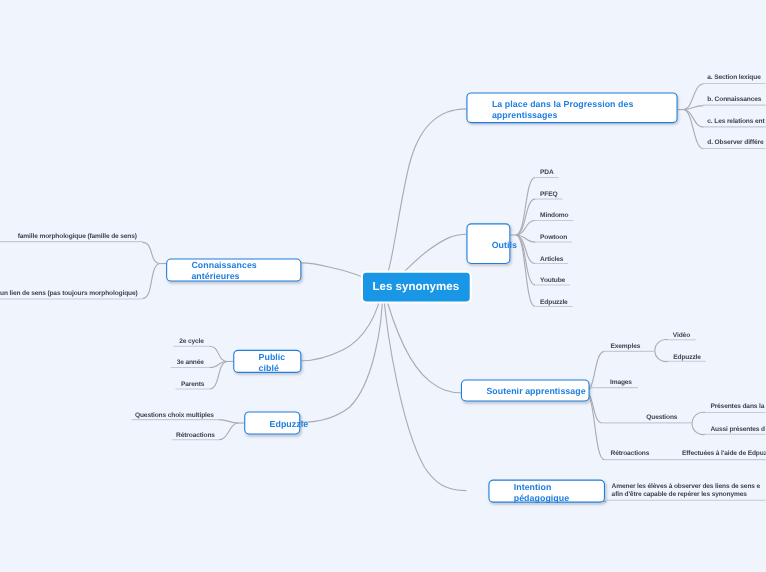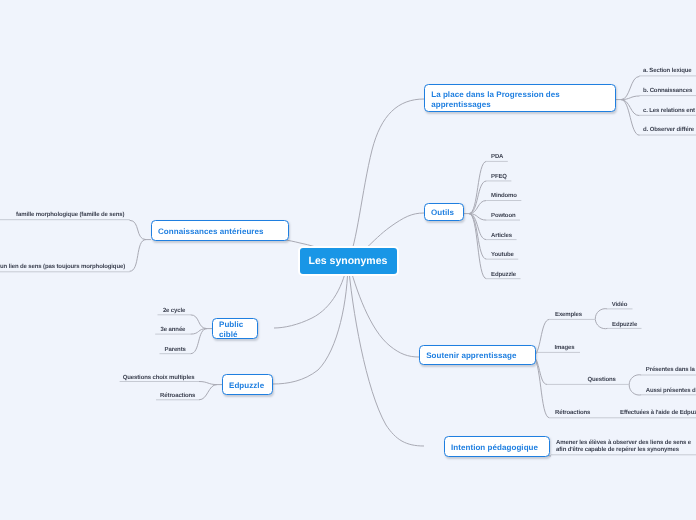--- a/index.html
+++ b/index.html
@@ -4,24 +4,24 @@
 <title>Les synonymes</title>
 <style>
   html,body{margin:0;padding:0;}
   *{-webkit-font-smoothing:antialiased;text-rendering:geometricPrecision;}
   body{width:696px;height:520px;overflow:hidden;background:#f0f4fc;
        font-family:"Liberation Sans",sans-serif;}
   #map{position:relative;width:696px;height:520px;overflow:hidden;background:#f0f4fc;}
   svg#links{position:absolute;left:0;top:0;width:696px;height:520px;}
   .node{position:absolute;box-sizing:border-box;display:flex;align-items:center;}
   .root{background:#1996e6;border:2px solid #ffffff;border-radius:5px;color:#ffffff;
-        font-weight:bold;font-size:10.5px;justify-content:center;}
+        font-weight:bold;font-size:10.5px;justify-content:center;margin-left:30px;}
   .b1{background:#ffffff;border:1.6px solid #1f7fe0;border-radius:4.5px;color:#1f7fe0;
       font-weight:bold;font-size:8px;line-height:10px;justify-content:flex-start;letter-spacing:0.06px;
-      padding-left:6px;text-align:left;padding-top:2.6px;
+      padding-left:22px;text-align:left;padding-top:2.6px;
       box-shadow:1px 1.5px 2px rgba(90,100,120,.28);}
   .leaf{position:absolute;color:#3f4453;font-size:6px;font-weight:bold;
         white-space:pre;line-height:6.4px;letter-spacing:-0.12px;}
 </style>
 </head>
 <body>
 
 <div id="map">
 <svg id="links" viewBox="0 0 696 520">
  <g fill="none" stroke="#a9aab4" stroke-width="1">
@@ -92,25 +92,25 @@
   <path d="M157.5,314.8 H190.4"></path>
   <path d="M155.2,334.1 H190.4"></path>
   <path d="M159.5,353.7 H190.4"></path>
   <path d="M119.6,381.5 H199"></path>
   <path d="M156,399.8 H199"></path>
  </g>
 </svg>
 
 <div class="node root" style="left:297.5px;top:245.7px;width:101px;height:30px;">Les synonymes</div>
 <div class="node b1" style="left:424.2px;top:84.2px;width:191.6px;height:28.2px;">La place dans la Progression des apprentissages</div>
-<div class="node b1" style="left:424px;top:203px;width:40px;height:18px;">Outils</div>
+<div class="node b1" style="left:424px;top:203px;width:40px;height:37px;">Outils</div>
 <div class="node b1" style="left:419.2px;top:344.9px;width:117px;height:20.4px;">Soutenir apprentissage</div>
 <div class="node b1" style="left:424px;top:436px;width:106px;height:21px;margin-left:20px;">Intention pédagogique</div>
-<div class="node b1" style="left:151px;top:220px;width:138px;height:21px;">Connaissances antérieures</div>
-<div class="node b1" style="left:212px;top:318px;width:46px;height:21px;">Public ciblé</div>
+<div class="node b1" style="left:151px;top:235px;width:123px;height:21px;">Connaissances antérieures</div>
+<div class="node b1" style="left:212px;top:318px;width:62px;height:21px;">Public ciblé</div>
 <div class="node b1" style="left:222px;top:374px;width:51px;height:21px;">Edpuzzle</div>
 
 <div class="leaf" style="left:643px;top:68.1px;">a. Section lexique</div>
 <div class="leaf" style="left:643px;top:87.8px;">b. Connaissances</div>
 <div class="leaf" style="left:643px;top:107.5px;">c. Les relations ent</div>
 <div class="leaf" style="left:643px;top:127.2px;">d. Observer différe</div>
 <div class="leaf" style="left:491px;top:154.3px;">PDA</div>
 <div class="leaf" style="left:491px;top:173.9px;">PFEQ</div>
 <div class="leaf" style="left:491px;top:193.4px;">Mindomo</div>
 <div class="leaf" style="left:491px;top:213px;">Powtoon</div>

